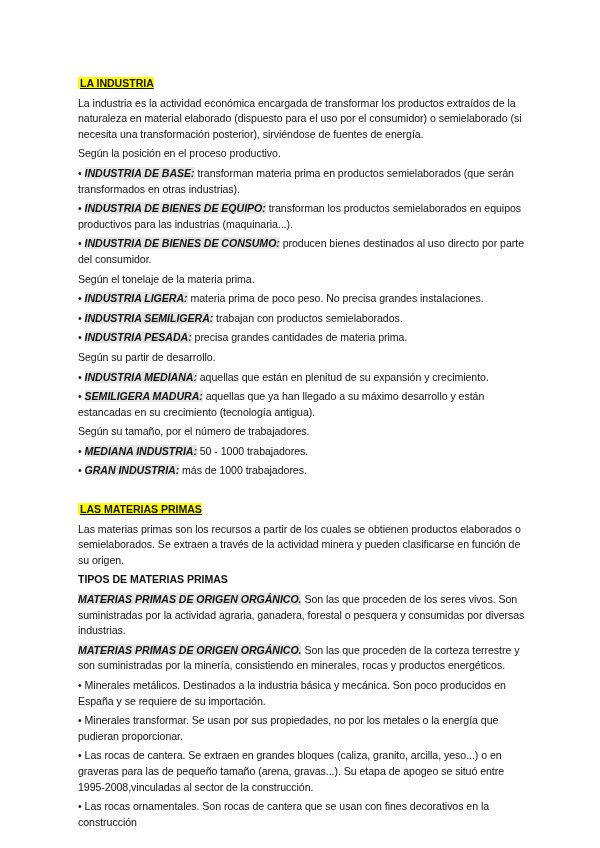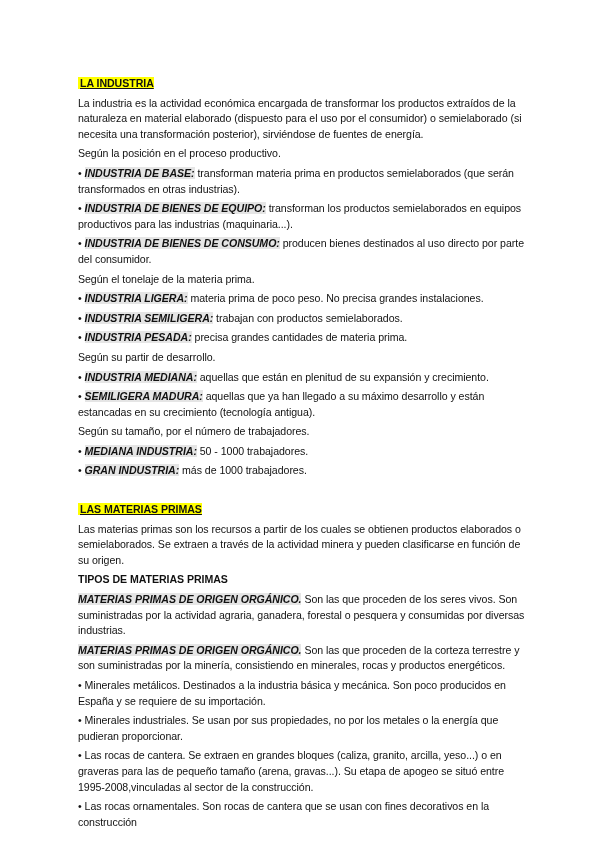--- a/index.html
+++ b/index.html
@@ -109,21 +109,21 @@
     <span class="term">MATERIAS PRIMAS DE ORIGEN ORGÁNICO.</span><span> Son las que proceden de los seres vivos. Son suministradas por la actividad agraria, ganadera, forestal o pesquera y consumidas por diversas industrias.</span>
   </p>
   <p class="line">
     <span class="term">MATERIAS PRIMAS DE ORIGEN ORGÁNICO.</span><span> Son las que proceden de la corteza terrestre y son suministradas por la minería, consistiendo en minerales, rocas y productos energéticos.</span>
   </p>
 
   <p class="line">
     <span class="bullet">•</span> <span class="b">Minerales metálicos.</span><span> Destinados a la industria básica y mecánica. Son poco producidos en España y se requiere de su importación.</span>
   </p>
   <p class="line">
-    <span class="bullet">•</span> <span class="b">Minerales industriales.</span><span> Se usan por sus propiedades, no por los metales o la energía que pudieran proporcionar.</span>
+    <span class="bullet">•</span> <span class="b">Minerales transformar.</span><span> Se usan por sus propiedades, no por los metales o la energía que pudieran proporcionar.</span>
   </p>
   <p class="line">
     <span class="bullet">•</span> <span class="b">Las rocas de cantera.</span><span> Se extraen en grandes bloques (caliza, granito, arcilla, yeso...) o en graveras para las de pequeño tamaño (arena, gravas...). Su etapa de apogeo se situó entre 1995-2008,vinculadas al sector de la construcción.</span>
   </p>
   <p class="line">
     <span class="bullet">•</span> <span class="b">Las rocas ornamentales.</span><span> Son rocas de cantera que se usan con fines decorativos en la construcción</span>
   </p>
 
 </div>
 

